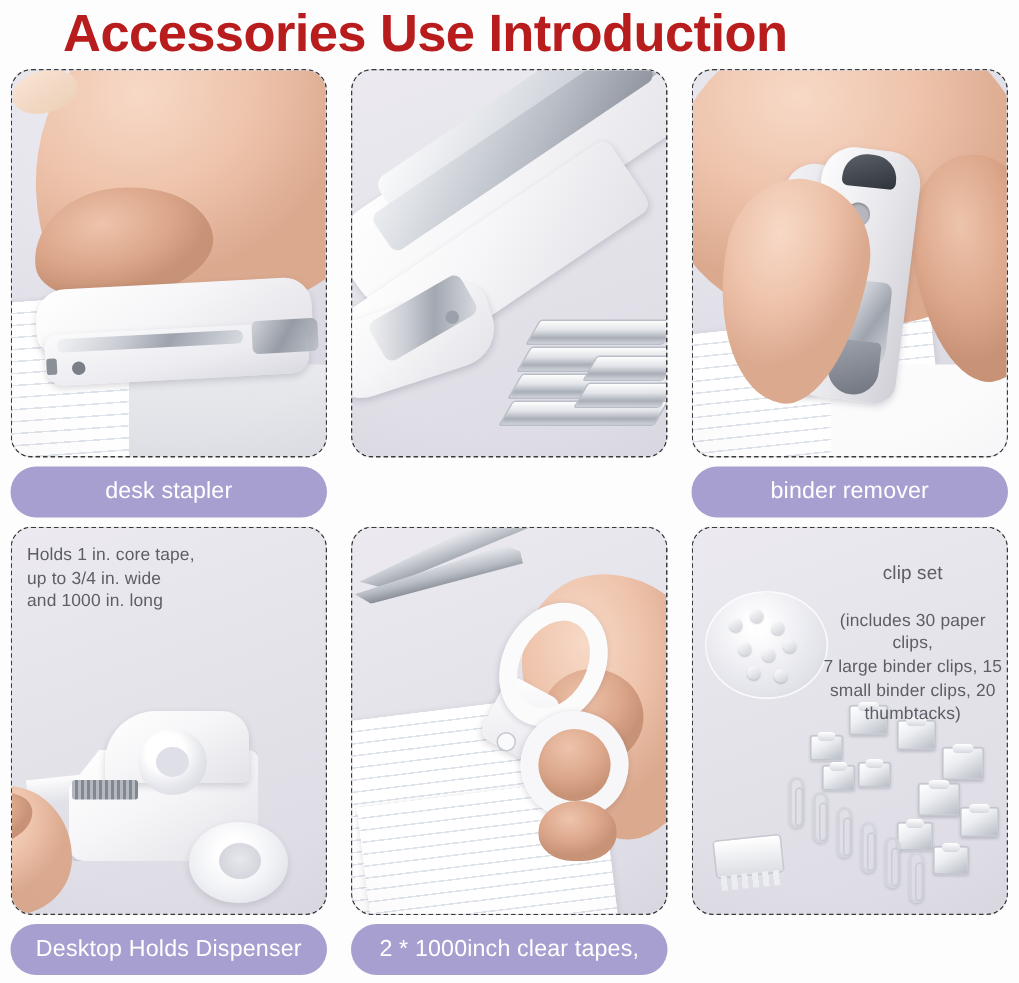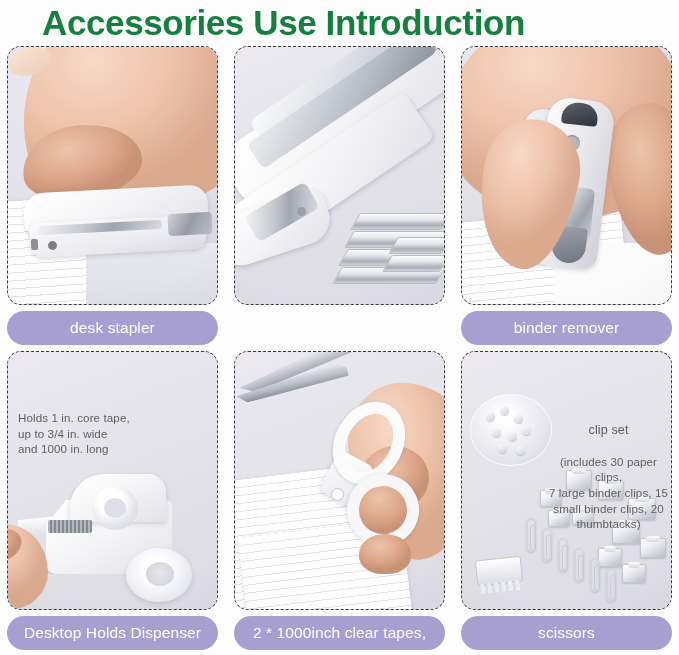--- a/index.html
+++ b/index.html
@@ -8,21 +8,21 @@
     background: #fdfdfd;
     font-family: "Liberation Sans", sans-serif;
     overflow: hidden;
   }
   .page { position: relative; width: 679px; height: 655px; background: #fdfdfd; }
 
   .page-title {
     position: absolute; left: 0; top: 2px; width: 543px;
     text-align: center;
     font-size: 35px; font-weight: bold; letter-spacing: -0.4px;
-    color: #15803d; line-height: 42px;
+    color: #b91c1c; line-height: 42px;
     white-space: nowrap;
     padding-left: 24px;
   }
 
   .grid {
     position: absolute; left: 7px; top: 46px;
     width: 665px; height: 604px;
     display: grid;
     grid-template-columns: repeat(3, 211px);
     grid-template-rows: repeat(2, 299px);
@@ -46,21 +46,21 @@
     border-radius: 17px;
     color: #ffffff;
     font-size: 15.5px;
     display: flex; align-items: center; justify-content: center;
     white-space: nowrap; letter-spacing: 0.1px;
   }
 
   .overlay-text {
     position: absolute; z-index: 6;
     color: #5e5d66; font-size: 11.6px; line-height: 15.6px;
-    white-space: pre-line; letter-spacing: 0.1px; margin-top: 48px;
+    white-space: pre-line; letter-spacing: 0.1px;
   }
   .overlay-left  { left: 10px; top: 10px; }
   .overlay-right { left: 84px; top: 7px; text-align: center; }
   .overlay-right .ov-title { font-size: 12.6px; color: #5e5d66; }
 
   
   .scene { position: absolute; inset: 0; }
 
   .bg-grey-soft {
     background:
@@ -537,17 +537,16 @@
         <div class="pclip" style="left:64px;  top:166px;"></div>
         <div class="pclip" style="left:80px;  top:176px;"></div>
         <div class="pclip" style="left:96px;  top:186px;"></div>
         <div class="pclip" style="left:112px; top:196px;"></div>
         <div class="pclip" style="left:128px; top:206px;"></div>
         <div class="pclip" style="left:144px; top:216px;"></div>
 
         <div class="comb"></div>
         <div class="vignette"></div>
       </div>
-      <div class="caption">scissors</div>
     </div>
 
   </div>
 </div>
 
 </body></html>

